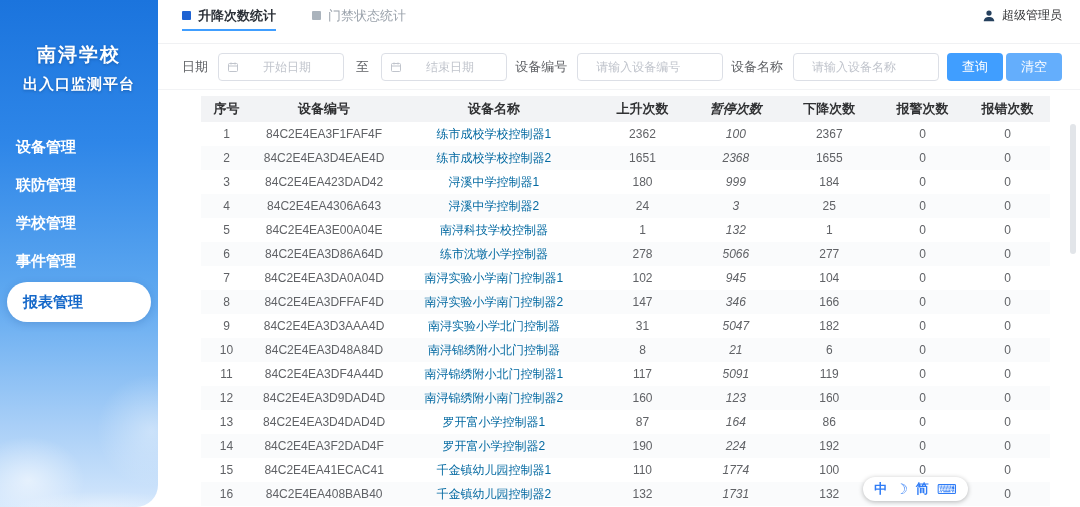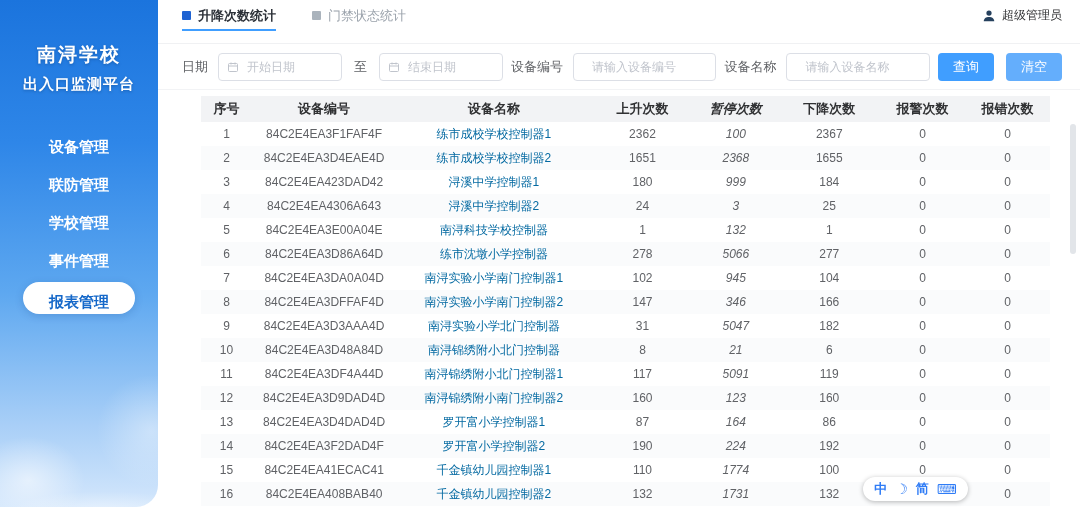--- a/index.html
+++ b/index.html
@@ -24,49 +24,49 @@
       radial-gradient(closest-side at 28% 68%, rgba(255,255,255,.55), transparent 72%),
       radial-gradient(closest-side at 72% 42%, rgba(255,255,255,.38), transparent 70%),
       radial-gradient(closest-side at 55% 85%, rgba(255,255,255,.45), transparent 75%);
     pointer-events:none;
   }
   .brand { margin-top:42px; text-align:center; font-weight:bold; text-shadow:0 1px 3px rgba(0,40,90,.35); position:relative; z-index:2; }
   .brand .l1 { font-size:19px; letter-spacing:2px; }
   .brand .l2 { font-size:15px; margin-top:7px; letter-spacing:1px; }
   .menu { margin-top:34px; position:relative; z-index:2; }
   .menu-item {
-    height:38px; line-height:38px; text-align:center;
-    font-size:15px; font-weight:bold; color:#fff; cursor:pointer;
+    height:38px; line-height:38px; text-align:left;
+    font-size:15px; font-weight:bold; color:#fff; cursor:pointer;padding-left:16px;
   }
   .menu-item.active {
-    background:#fff; color:#1568c9; margin:2px 23px; border-radius:20px;
-    height:32px; line-height:40px; box-shadow:0 2px 8px rgba(0,50,120,.18);
+    background:#fff; color:#1568c9; margin:2px 7px; border-radius:20px;
+    height:40px; line-height:40px; box-shadow:0 2px 8px rgba(0,50,120,.18);
   }
 
   
   .main { flex:1; min-width:0; display:flex; flex-direction:column; background:#fff; }
 
   .topbar { height:44px; flex:0 0 44px; display:flex; align-items:center; padding:0 18px 12px 24px; border-bottom:1px solid #f0f1f3; }
   .tabs { display:flex; gap:36px; height:100%; }
   .tab { display:flex; align-items:center; gap:7px; font-size:13px; color:#9aa2ab; cursor:pointer; position:relative; }
   .tab .tab-icon { width:9px; height:9px; background:#aab3bc; display:inline-block; border-radius:1px; }
   .tab.active { color:#2c3138; font-weight:bold; }
   .tab.active .tab-icon { background:#1f63d2; }
   .tab.active::after { content:""; position:absolute; left:0; right:0; bottom:0; height:2px; background:#409eff; }
   .user { margin-left:auto; display:flex; align-items:center; gap:6px; font-size:12px; color:#303133; cursor:pointer; }
 
   .filterbar { flex:0 0 46px; display:flex; align-items:center; gap:8px; padding:0 18px 0 24px; border-bottom:1px solid #f2f3f5; }
   .flabel { font-size:13px; color:#606266; margin-right:2px; white-space:nowrap; }
   .inputbox { display:flex; align-items:center; height:28px; border:1px solid #dcdfe6; border-radius:4px; padding:0 8px; background:#fff; }
   .inputbox input { border:none; outline:none; font-size:12px; width:100%; color:#606266; background:transparent; }
   input::placeholder { color:#c0c4cc; }
-  .date { width:146px; gap:6px;align-items:center; }
+  .date { width:146px; gap:22px;align-items:center; }
   .txt { width:168px;padding-left:16px; }
   .to { font-size:13px; color:#606266; margin:0 4px; }
-  .btns { margin-left:auto; display:flex; gap:12px; }
+  .btns { margin-left:auto; display:flex; gap:3px; }
   .btn { height:28px; padding:0 15px; border:none; border-radius:4px; font-size:13px; cursor:pointer; color:#fff; white-space:nowrap; }
   .btn.primary { background:#409eff; }
   .btn.plain { background:#64aefc; }
 
   
   .table-wrap { flex:1; position:relative; overflow:hidden; padding:6px 30px 0 8px;margin-left:35px; }
   table { width:100%; border-collapse:collapse; table-layout:fixed; }
   thead th { background:#f2f3f5; font-size:13px; color:#303133; font-weight:bold; height:26px; text-align:center; white-space:nowrap; }
   tbody td { height:24px; font-size:12px; color:#606266; text-align:center; white-space:nowrap; overflow:hidden; text-overflow:ellipsis; padding:0 2px; }
   tbody tr:nth-child(even) { background:#fafbfc; }

